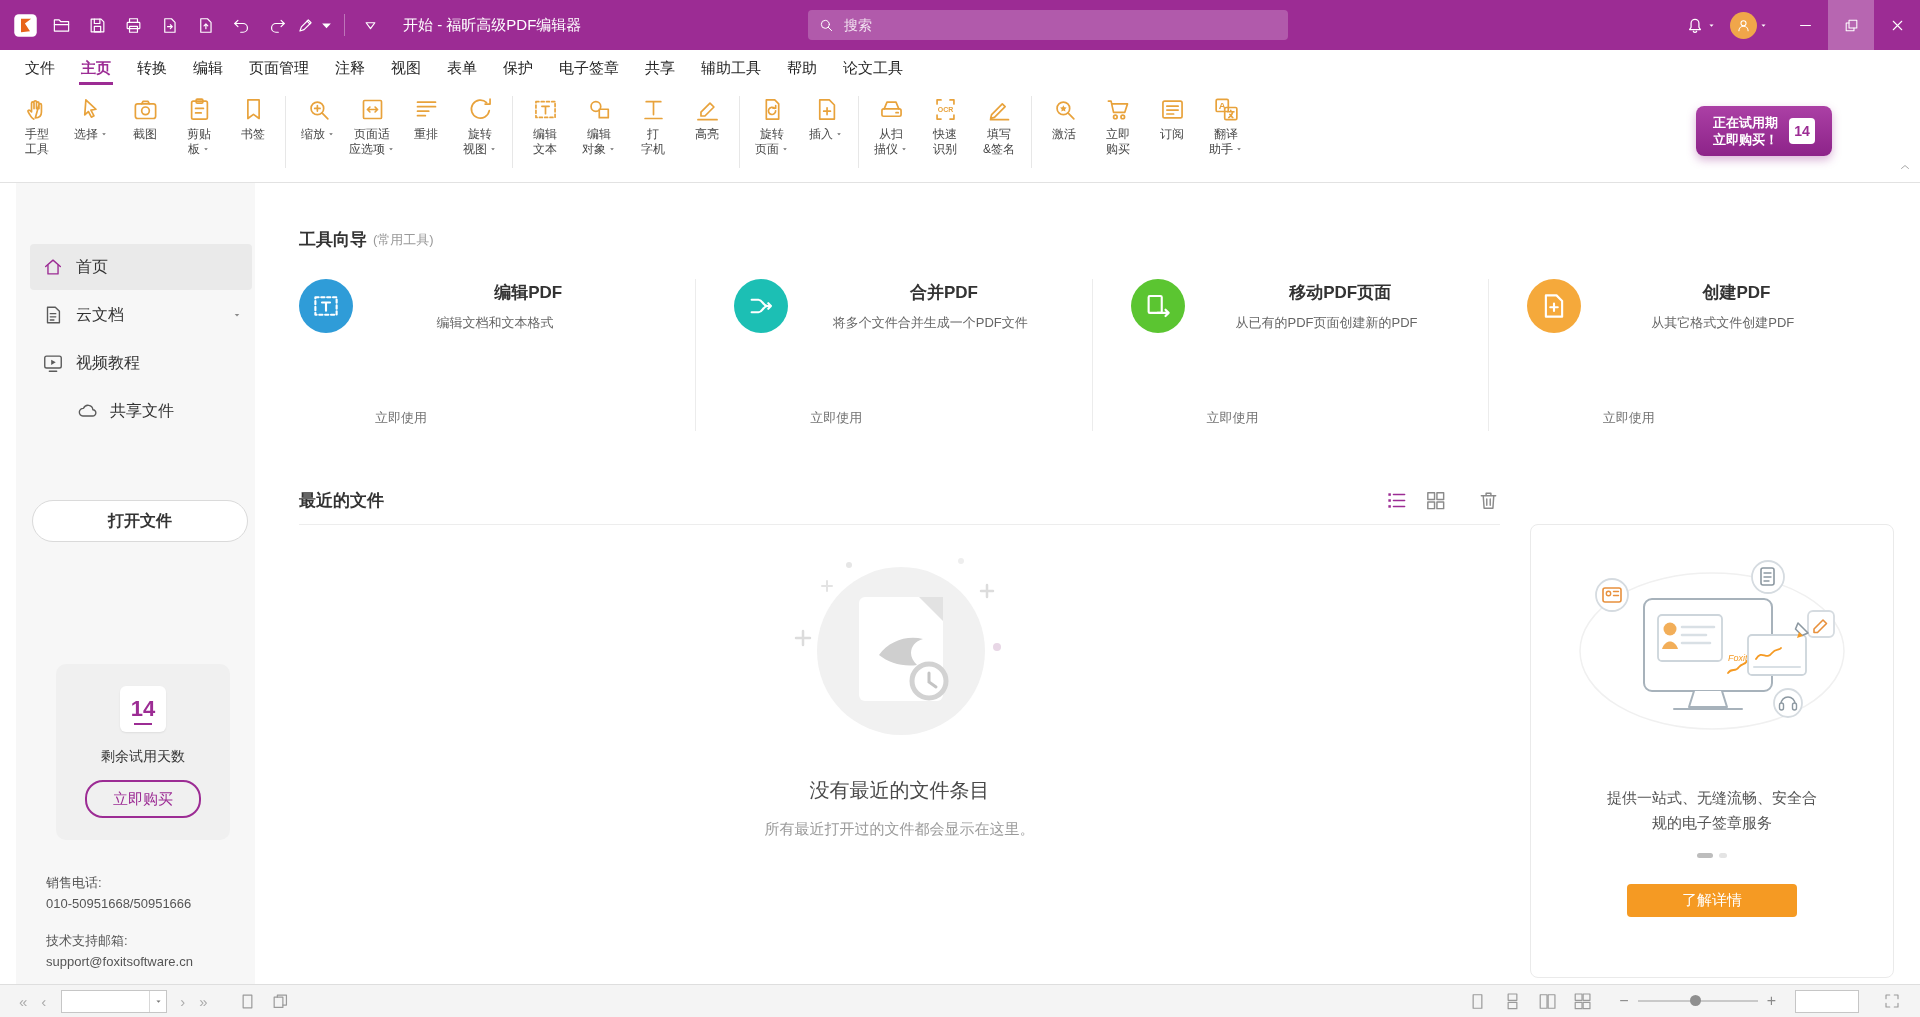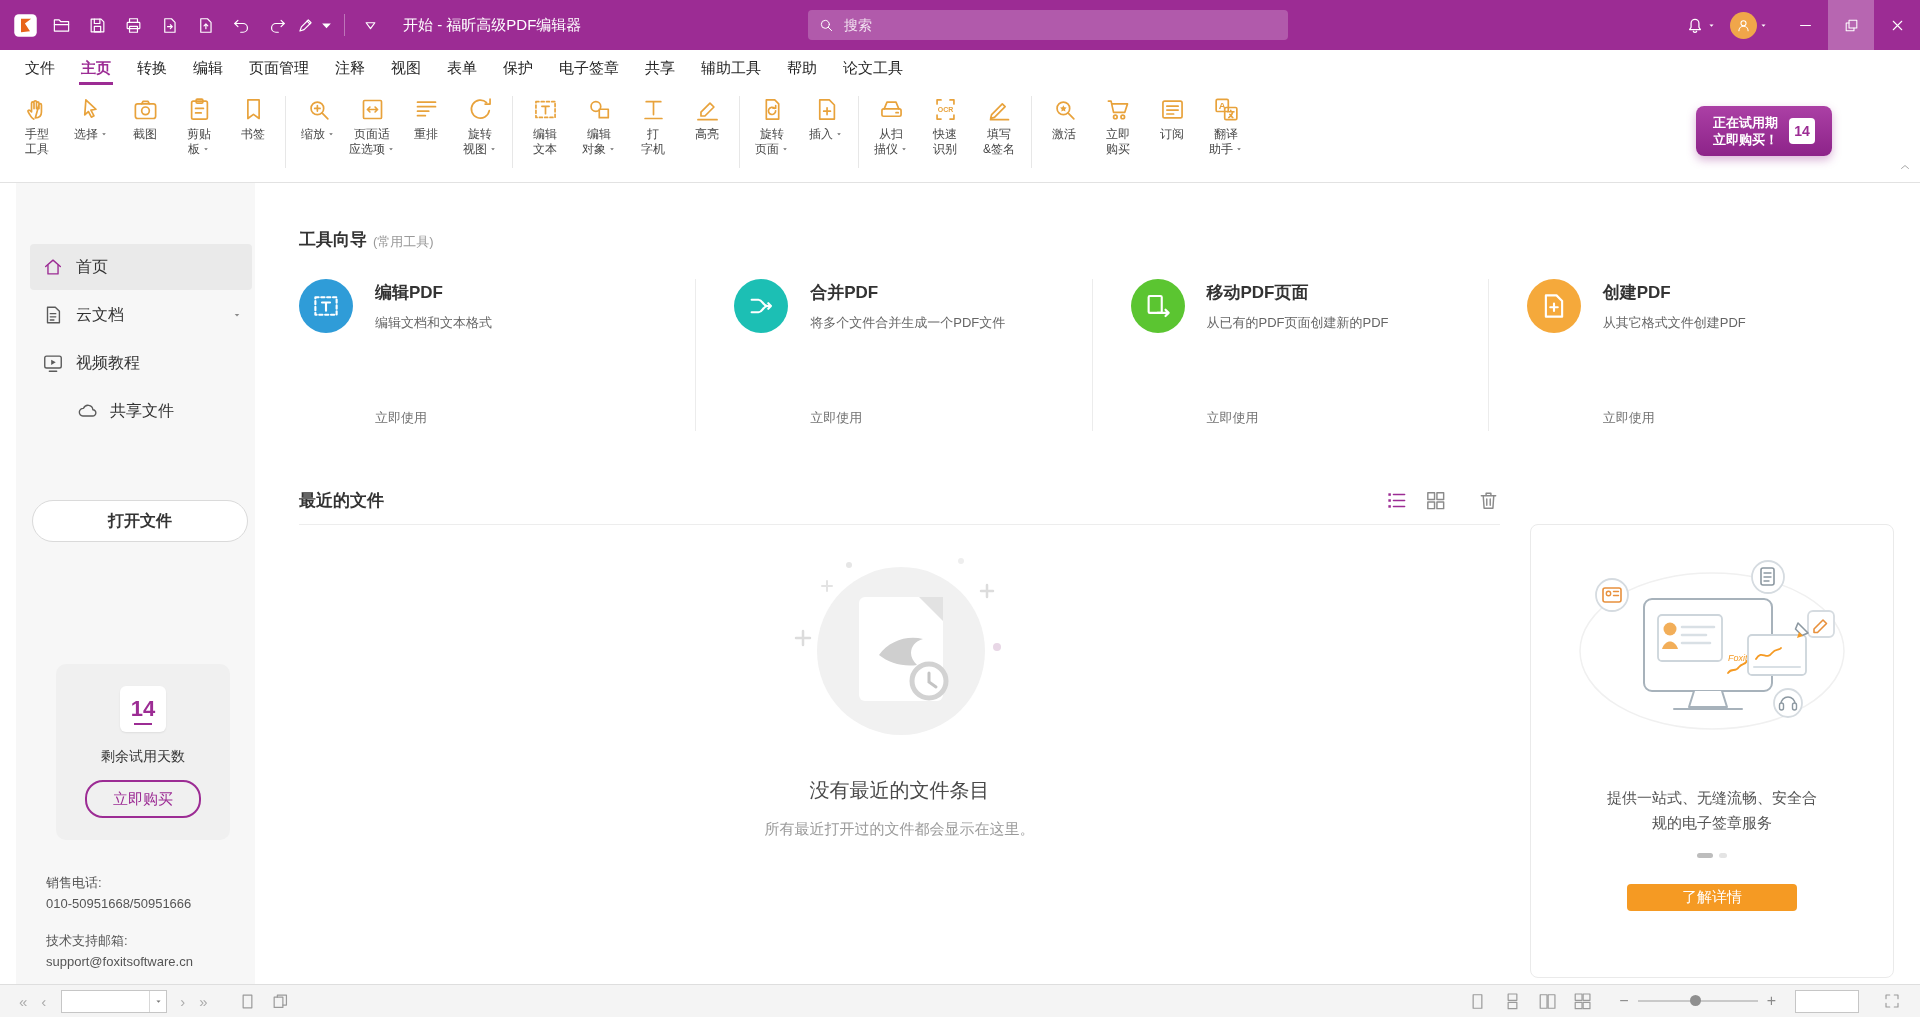--- a/index.html
+++ b/index.html
@@ -68,25 +68,25 @@
   .days-big::after{content:"";position:absolute;bottom:7px;width:18px;height:2px;background:#9C2C94;}
   .trial-days-label{margin:16px 0 14px;font-size:14px;color:#333;}
   .trial-buy{width:112px;height:34px;border:2px solid #9C2C94;color:#9C2C94;border-radius:18px;background:transparent;
        font-size:15px;font-weight:normal;display:flex;align-items:center;justify-content:center;}
   .side-contact{position:absolute;left:30px;top:690px;font-size:13px;color:#555;line-height:21px;}
   .side-contact .grp{margin-bottom:16px;}
 
   
   .main{position:absolute;left:255px;top:182px;right:0;bottom:32px;background:#fff;overflow:hidden;}
   .tools{padding:46px 0 0 44px;}
-  .tools-head{display:flex;align-items:flex-end;}
+  .tools-head{display:flex;align-items:center;}
   .tools-title{font-size:17px;font-weight:bold;color:#333;}
   .tools-sub{font-size:13px;color:#999;margin-left:6px;}
   .cards{display:grid;grid-template-columns:1fr 1fr 1fr 1fr;margin-top:28px;margin-right:36px;}
-  .card{position:relative;display:flex;gap:22px;min-height:152px;padding-right:14px;}
+  .card{position:relative;display:flex;gap:22px;min-height:152px;padding-right:14px;text-align:center;}
   .card + .card{border-left:1px solid #ECECEC;padding-left:38px;}
   .card-circle{width:54px;height:54px;border-radius:50%;display:flex;align-items:center;justify-content:center;color:#fff;flex:none;}
   .card-circle svg{width:30px;height:30px;}
   .card-body{display:flex;flex-direction:column;flex:1;}
   .card-title{font-size:17px;font-weight:bold;color:#333;margin-top:2px;}
   .card-desc{font-size:13px;color:#666;margin-top:10px;line-height:18px;max-width:240px;}
   .card-link{margin-top:auto;margin-bottom:4px;font-size:13px;color:#737373;align-self:flex-start;cursor:pointer;}
   .recent{margin:58px 420px 0 44px;}
   .recent-head{display:flex;align-items:flex-end;border-bottom:1px solid #EDEDED;padding-bottom:12px;}
   .recent-title{font-size:17px;font-weight:bold;color:#333;}
@@ -98,21 +98,21 @@
   .empty-illu{width:222px;height:200px;}
   .empty-title{font-size:20px;color:#4a4a4a;margin-top:28px;}
   .empty-desc{font-size:15px;color:#9a9a9a;margin-top:16px;}
   .promo{position:absolute;right:26px;top:342px;width:362px;height:452px;border:1px solid #EAEAEA;border-radius:8px;
        display:flex;flex-direction:column;align-items:center;background:#fff;}
   .promo-illu{width:300px;height:200px;margin-top:26px;}
   .promo-text{font-size:15px;color:#555;line-height:25px;text-align:center;margin-top:34px;}
   .promo-dots{display:flex;gap:6px;margin-top:18px;align-items:center;}
   .dot1{width:16px;height:5px;border-radius:3px;background:#BDBDBD;}
   .dot2{width:8px;height:5px;border-radius:3px;background:#E4E4E4;}
-  .promo-btn{margin-top:26px;width:170px;height:27px;background:#F59A23;color:#fff;font-size:15px;border-radius:4px;
+  .promo-btn{margin-top:26px;width:170px;height:33px;background:#F59A23;color:#fff;font-size:15px;border-radius:4px;
        display:flex;align-items:center;justify-content:center;cursor:pointer;}
 
   
   .statusbar{position:absolute;left:0;right:0;bottom:0;height:32px;background:#F4F4F4;border-top:1px solid #DEDEDE;
        display:flex;align-items:center;padding:0 12px;color:#9a9a9a;z-index:25;}
   .sb-nav{font-size:15px;color:#ABABAB;margin:0 7px;line-height:1;}
   .page-box{width:104px;height:21px;background:#fff;border:1px solid #C6C6C6;display:flex;align-items:center;margin:0 6px 0 8px;}
   .page-box input{flex:1;border:none;outline:none;font-size:12px;padding:0 4px;min-width:0;}
   .pb-dd{width:16px;height:100%;border-left:1px solid #D8D8D8;display:flex;align-items:center;justify-content:center;color:#777;}
   .sb-icon{width:19px;height:19px;color:#9a9a9a;margin:0 7px;display:inline-flex;}

